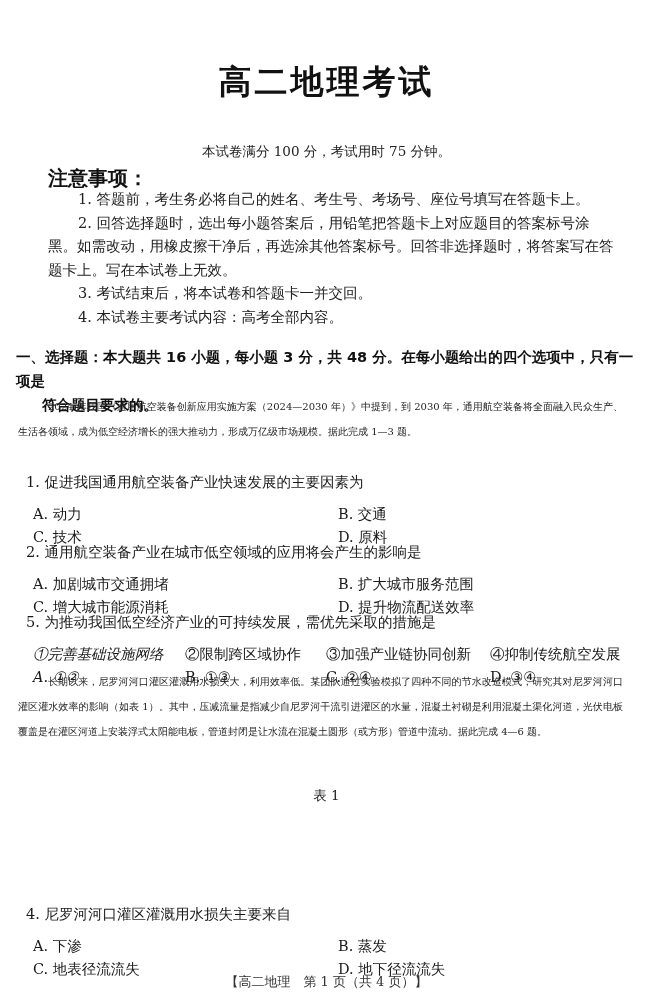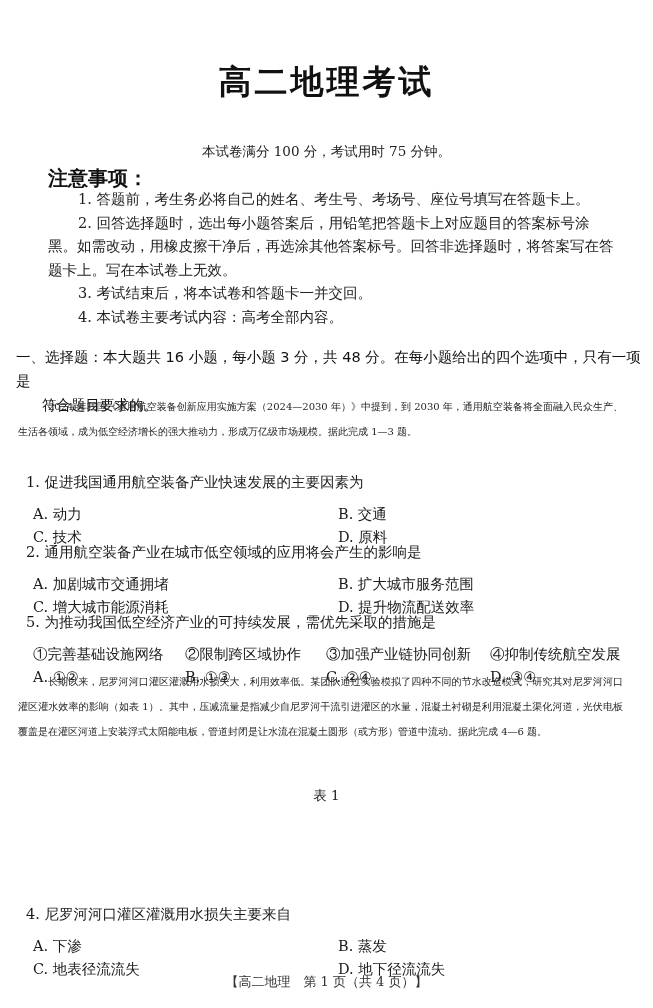--- a/index.html
+++ b/index.html
@@ -24,36 +24,36 @@
     font-size: 20px; font-weight: bold; color: #111;
   }
   .notice {
     position: absolute; top: 188px; left: 48px; width: 570px;
     font-size: 14.5px; line-height: 23.5px; color: #222;
   }
   .notice p { margin: 0; text-indent: 30px; }
   .section-heading {
     position: absolute; top: 345px; left: 16px; width: 625px;
     font-family: "DejaVu Sans", "Liberation Sans", sans-serif;
-    font-size: 14.5px; font-weight: normal; line-height: 24px; color: #111;
+    font-size: 14.5px; font-weight: bold; line-height: 24px; color: #111;
     padding-left: 0;
   }
   .section-heading .cont { display: block; padding-left: 26px; }
   .passage {
     font-size: 10px; line-height: 25px; color: #222; text-indent: 30px;
     margin: 0; width: 605px; text-align: justify;
   }
   .block { position: absolute; left: 18px; width: 615px; }
   .question {
     font-size: 14.5px; line-height: 23.5px; color: #1a1a1a; margin: 8px;
   }
   .opts { position: relative; height: 23.5px; font-size: 14.5px; line-height: 23.5px; }
   .opt { position: absolute; top: 0; white-space: nowrap; }
   .opt.c0 { left: 15px; } .opt.c1 { left: 320px; }
-  .opt4.c0 { left: 15px; } .opt4.c1 { left: 167px; } .opt4.c2 { left: 308px; } .opt4.c3 { left: 472px; }
+  .opt4.c0 { left: 15px; font-style: italic; } .opt4.c1 { left: 167px; } .opt4.c2 { left: 308px; } .opt4.c3 { left: 472px; }
   .table-caption {
     position: absolute; top: 787px; left: 0; width: 653px; text-align: center;
     font-size: 13.5px; color: #222;
   }
   table.data {
     position: absolute; top: 810px; left: 17px; width: 622px;
     border-collapse: collapse; font-size: 13px; color: #222;
     border: 2px solid #222;
   }
   table.data td {

